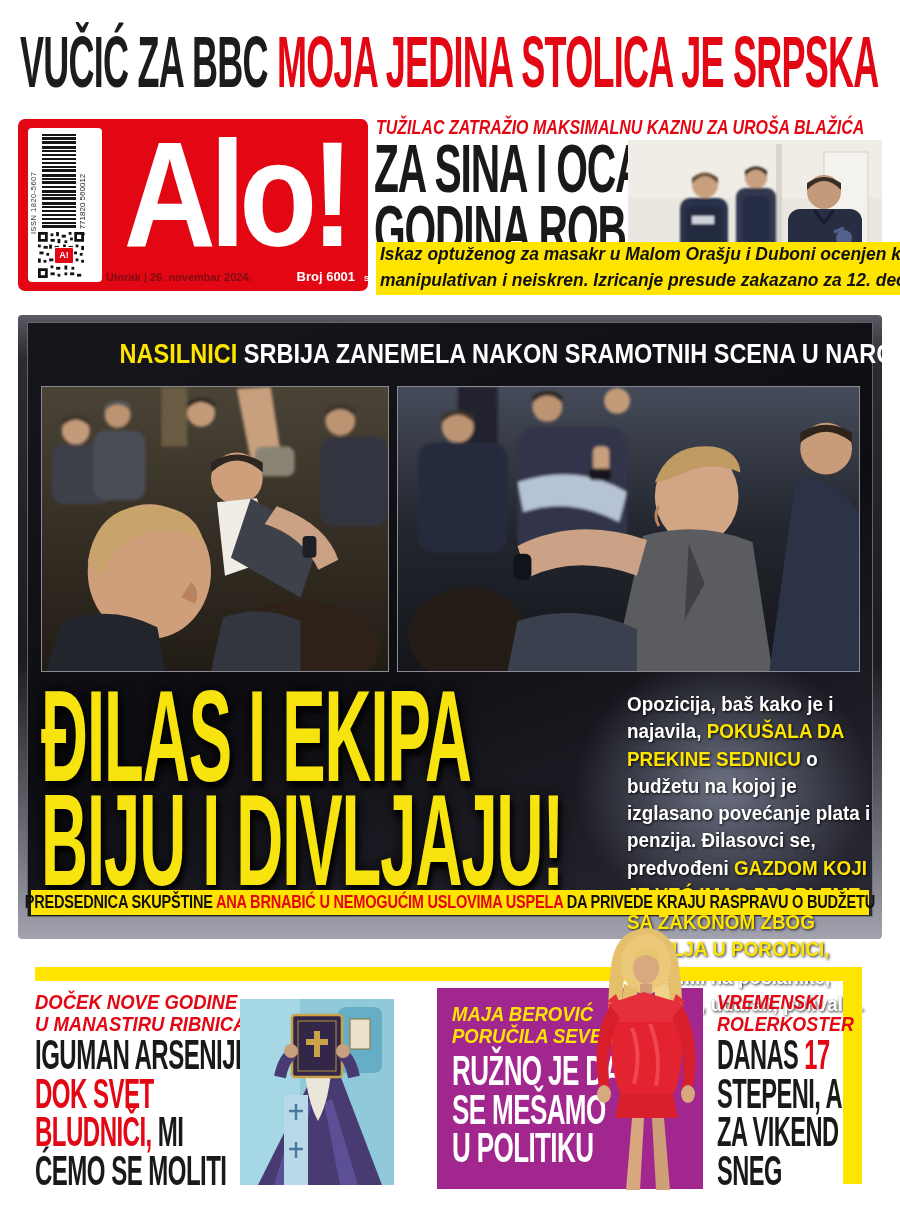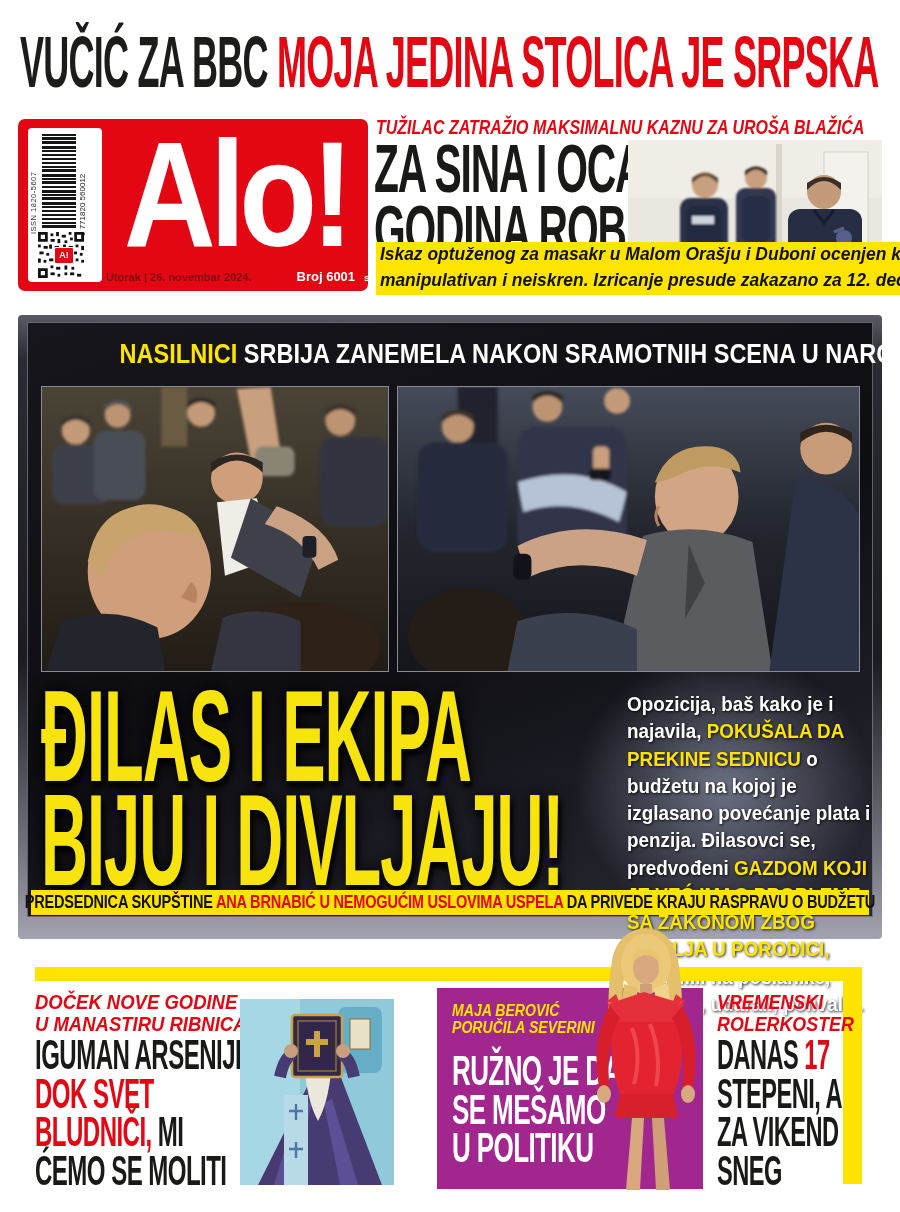--- a/index.html
+++ b/index.html
@@ -82,21 +82,21 @@
   .kicker-red{font-size:21px;font-weight:900;color:#e30613;line-height:1.05;}
   .kicker-red .cx{transform:scaleX(.88);}
 
   .mon-kicker{left:35px;top:991px;}
   .mon-headline{left:35px;top:1035px;font-size:43px;font-weight:900;line-height:.9;letter-spacing:-1px;color:#191917;}
   .mon-headline .cx{transform:scaleX(.56);}
   .mon-headline .red{color:#e30613;}
   .monk-photo{left:240px;top:999px;width:154px;height:186px;z-index:2;}
 
   .maja-panel{left:437px;top:988px;width:266px;height:201px;background:#a1278f;z-index:2;}
-  .maja-kicker{position:absolute;left:15px;top:15px;font-size:16px;font-weight:900;color:#ffe400;line-height:1.05;}
+  .maja-kicker{position:absolute;left:15px;top:15px;font-size:21px;font-weight:900;color:#ffe400;line-height:1.05;}
   .maja-kicker .cx{transform:scaleX(.88);}
   .maja-headline{position:absolute;left:15px;top:64px;font-size:42px;font-weight:900;color:#ffffff;line-height:.92;letter-spacing:-1px;}
   .maja-headline .cx{transform:scaleX(.62);}
   .woman-photo{left:580px;top:924px;width:134px;height:268px;z-index:5;}
 
   .wx-kicker{left:717px;top:991px;z-index:2;}
   .wx-kicker .cx{transform:scaleX(.85);}
   .wx-headline{left:717px;top:1035px;font-size:43px;font-weight:900;line-height:.9;letter-spacing:-1px;color:#191917;z-index:2;}
   .wx-headline .cx{transform:scaleX(.55);}
   .wx-headline .red{color:#e30613;}

